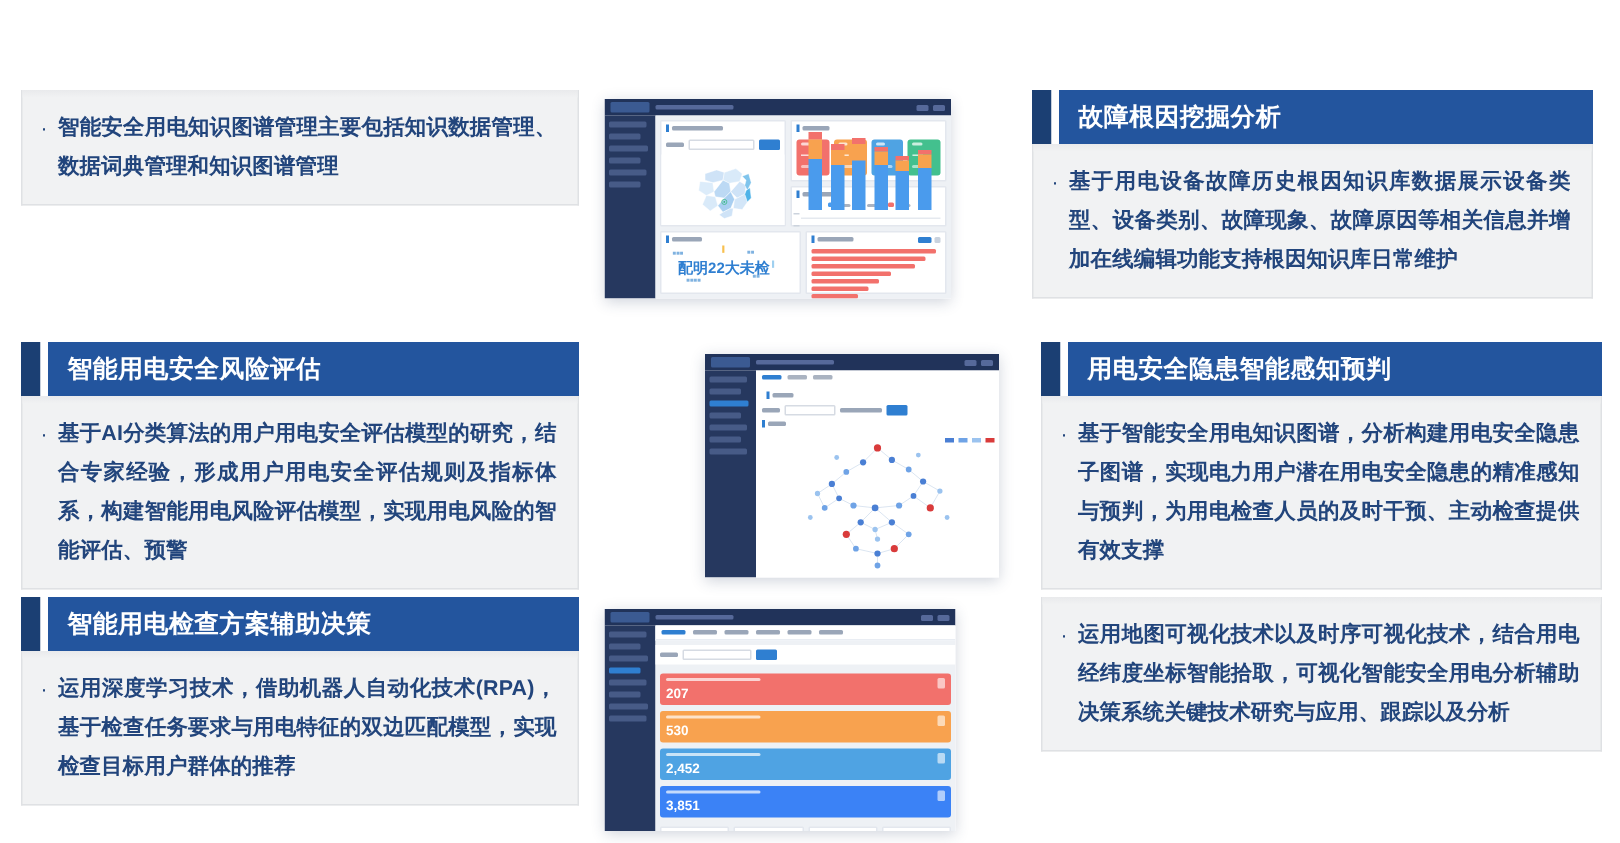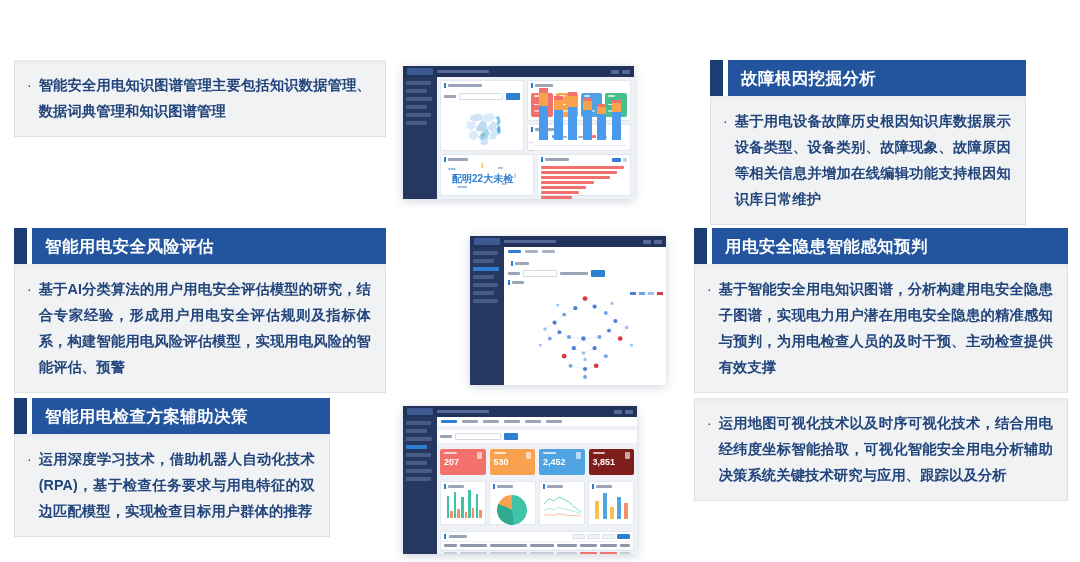--- a/index.html
+++ b/index.html
@@ -50,22 +50,22 @@
   .bullet-row { display: flex; align-items: flex-start; gap: 7px; }
   .dot { color: #22457c; font-size: 14px; line-height: 26px; flex: 0 0 auto; }
   .bullet-text {
     color: #22457c; font-size: 14.3px; font-weight: bold; line-height: 26px;
     text-align: justify; letter-spacing: .1px;
   }
 
   
   #card-kg        { left: 14px;  top: 60px;  width: 372px; }
   #card-risk      { left: 14px;  top: 228px; width: 372px; }
-  #card-plan      { left: 14px;  top: 398px; width: 316px; }
-  #card-fault     { left: 710px; top: 60px;  width: 316px; }
+  #card-plan      { left: 14px;  top: 398px; width: 372px; }
+  #card-fault     { left: 688px; top: 60px;  width: 374px; }
   #card-hidden    { left: 694px; top: 228px; width: 374px; }
   #card-panorama  { left: 694px; top: 398px; width: 374px; }
 
   
   .shot {
     position: absolute; background: #ffffff;
     box-shadow: 0 2px 9px rgba(40,60,95,.22);
     overflow: hidden;
   }
   #shot-dash1 { left: 403px; top: 66px;  width: 231px; height: 133px; }
@@ -133,21 +133,21 @@
   .g-toolbar { display: flex; gap: 4px; padding: 3px 4px; }
   .g-tab { width: 13px; height: 3px; background: #aab3c1; border-radius: 1px; }
   .g-tab.sel { background: #2f7fd1; }
   .graphwrap { flex: 1 1 auto; position: relative; background: #fff; overflow: hidden; }
   .g-legend { position: absolute; right: 3px; top: 3px; display: flex; gap: 3px; }
 
   
   .d2-tabs { display: flex; gap: 5px; padding: 3px 4px; background: #fff; border-bottom: 1px solid #e9edf3; }
   .d2-tab { width: 16px; height: 3px; background: #9aa6b8; border-radius: 1px; }
   .d2-tab.sel { background: #2f7fd1; }
-  .d2-kpis { display: flex; gap: 4px; padding: 3px; }
+  .d2-kpis { display: flex; gap: 4px; padding: 3px; flex-direction: column; }
   .d2-kpi { flex: 1 1 0; height: 26px; border-radius: 2px; padding: 3px 4px; color: #fff; position: relative; }
   .d2-kpi .k-l { height: 2px; width: 34%; background: rgba(255,255,255,.7); border-radius: 1px; }
   .d2-kpi .k-v { margin-top: 3px; font-size: 9px; font-weight: bold; line-height: 10px; }
   .d2-kpi .k-ic { position: absolute; right: 4px; top: 3px; width: 5px; height: 7px; border-radius: 1px; background: rgba(255,255,255,.6); }
   .d2-charts { display: flex; gap: 3px; padding: 0 3px; height: 44px; }
   .d2-chart { flex: 1 1 0; position: relative; }
   .gbars { display: flex; align-items: flex-end; justify-content: space-around; height: calc(100% - 12px); padding: 0 3px 3px 5px; }
   .gpair { display: flex; align-items: flex-end; gap: 1px; }
   .gb { width: 2.5px; }
   .pie { width: 30px; height: 30px; border-radius: 50%; margin: 4px auto 0; }
@@ -579,21 +579,21 @@
             <div class="d2-kpi" style="background:#f8a24f">
               <div class="k-l"></div>
               <div class="k-v">530</div>
               <div class="k-ic"></div>
             </div>
             <div class="d2-kpi" style="background:#4fa3e3">
               <div class="k-l"></div>
               <div class="k-v">2,452</div>
               <div class="k-ic"></div>
             </div>
-            <div class="d2-kpi" style="background:#7f1d1d">
+            <div class="d2-kpi" style="background:#3b82f6">
               <div class="k-l"></div>
               <div class="k-v">3,851</div>
               <div class="k-ic"></div>
             </div>
           </div>
 
           <div class="d2-charts">
             <div class="panel d2-chart">
               <div class="panel-title">
                 <div class="ptick"></div>

